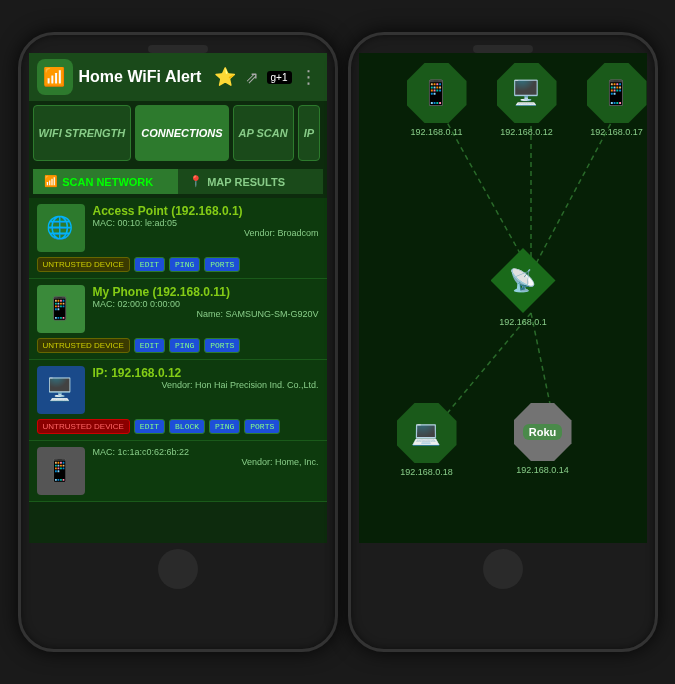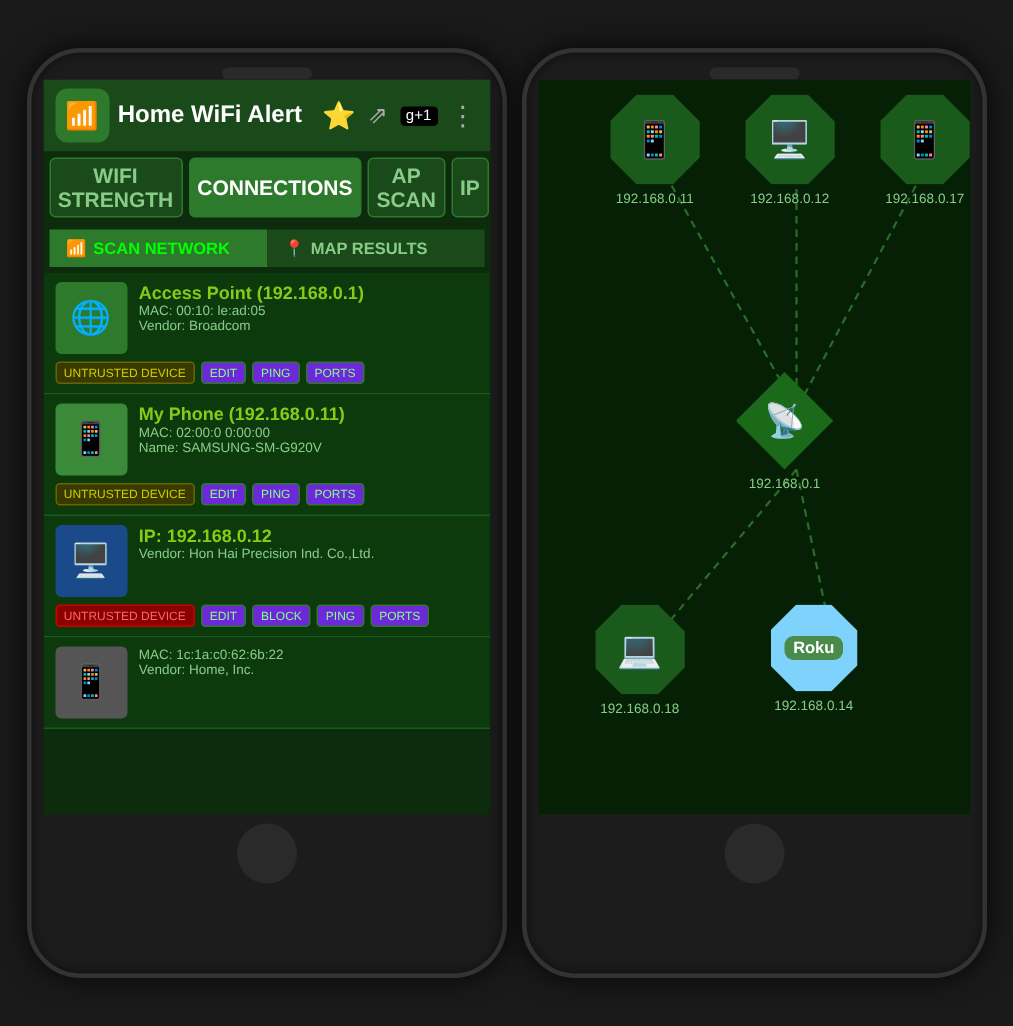--- a/index.html
+++ b/index.html
@@ -98,24 +98,25 @@
       background: #0d2b0d;
       display: flex;
       gap: 4px;
       padding: 4px 4px;
     }
     .tab-btn {
       background: #1a4a1a;
       color: #88cc88;
       border: 1px solid #2d7a2d;
       border-radius: 4px;
-      padding: 3px 5px;
-      font-size: 14px;
+      padding: 21px 5px;
+      font-size: 11px;
       font-weight: bold;
       cursor: pointer;
+      font-style: italic;
     }
     .tab-btn.active {
       background: #2d7a2d;
       color: #ffffff;
     }
 
     .action-bar {
       display: flex;
       gap: 0;
       margin: 4px;
@@ -179,20 +180,21 @@
       font-size: 12px;
       font-weight: bold;
     }
     .device-mac {
       color: #88cc88;
       font-size: 9px;
     }
     .device-vendor {
       color: #88cc88;
       font-size: 9px;
+      text-align: right;
     }
     .device-actions {
       display: flex;
       gap: 4px;
       margin-top: 5px;
     }
     .action-tag {
       background: #3a3a00;
       color: #cccc00;
       border: 1px solid #666600;
@@ -200,27 +202,28 @@
       padding: 2px 5px;
       font-size: 8px;
       cursor: pointer;
     }
     .action-tag.red {
       background: #8b0000;
       color: #ff6666;
       border-color: #cc0000;
     }
     .action-tag.green-btn {
-      background: #6d28d9;
+      background: #1d4ed8;
       color: #88ff88;
       border: 1px solid #2d7a2d;
       border-radius: 3px;
       padding: 2px 5px;
       font-size: 8px;
       cursor: pointer;
+      font-family: Liberation Mono, monospace;
     }
 
     
     .network-map {
       background: #062006;
       width: 100%;
       height: 490px;
       position: relative;
       overflow: hidden;
     }
@@ -264,21 +267,21 @@
       top: 0;
       left: 0;
       width: 100%;
       height: 100%;
       pointer-events: none;
     }
 
     .roku-badge {
       width: 58px;
       height: 58px;
-      background: #7dd3fc;
+      background: #737373;
       clip-path: polygon(30% 0%, 70% 0%, 100% 30%, 100% 70%, 70% 100%, 30% 100%, 0% 70%, 0% 30%);
       display: flex;
       align-items: center;
       justify-content: center;
     }
     .roku-inner {
       background: #4a8a4a;
       border-radius: 6px;
       padding: 2px 6px;
       font-size: 11px;

